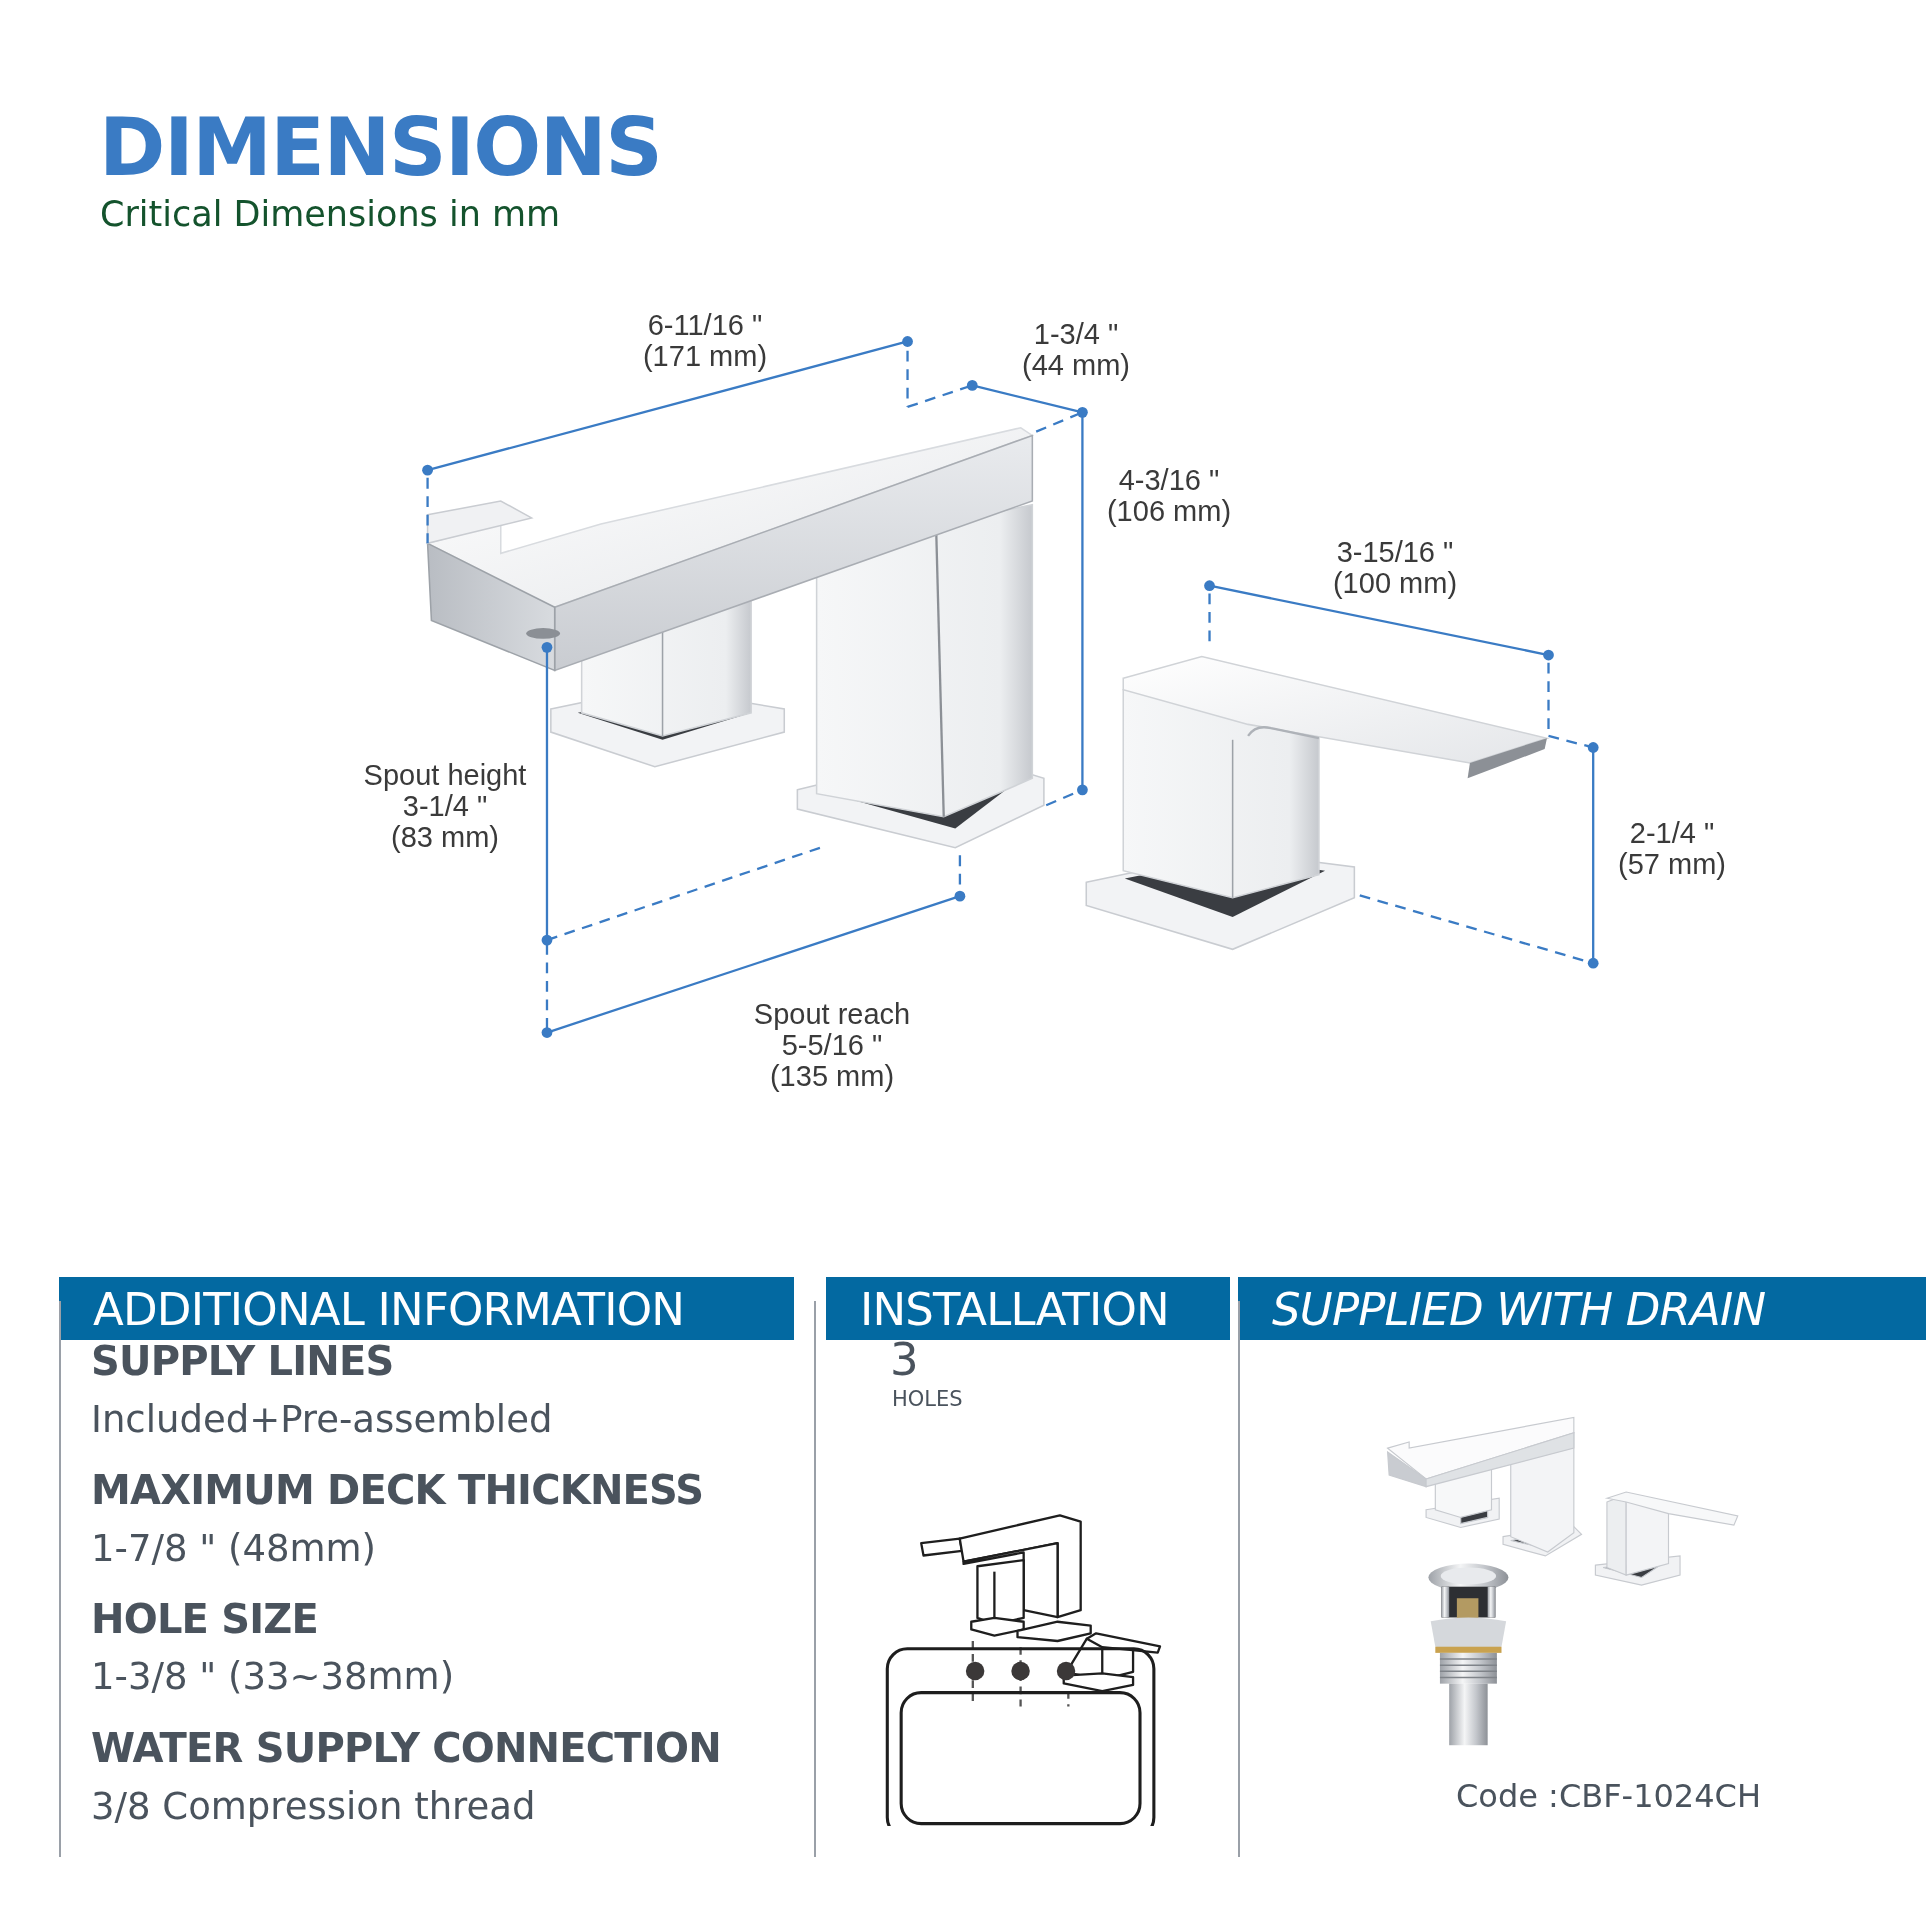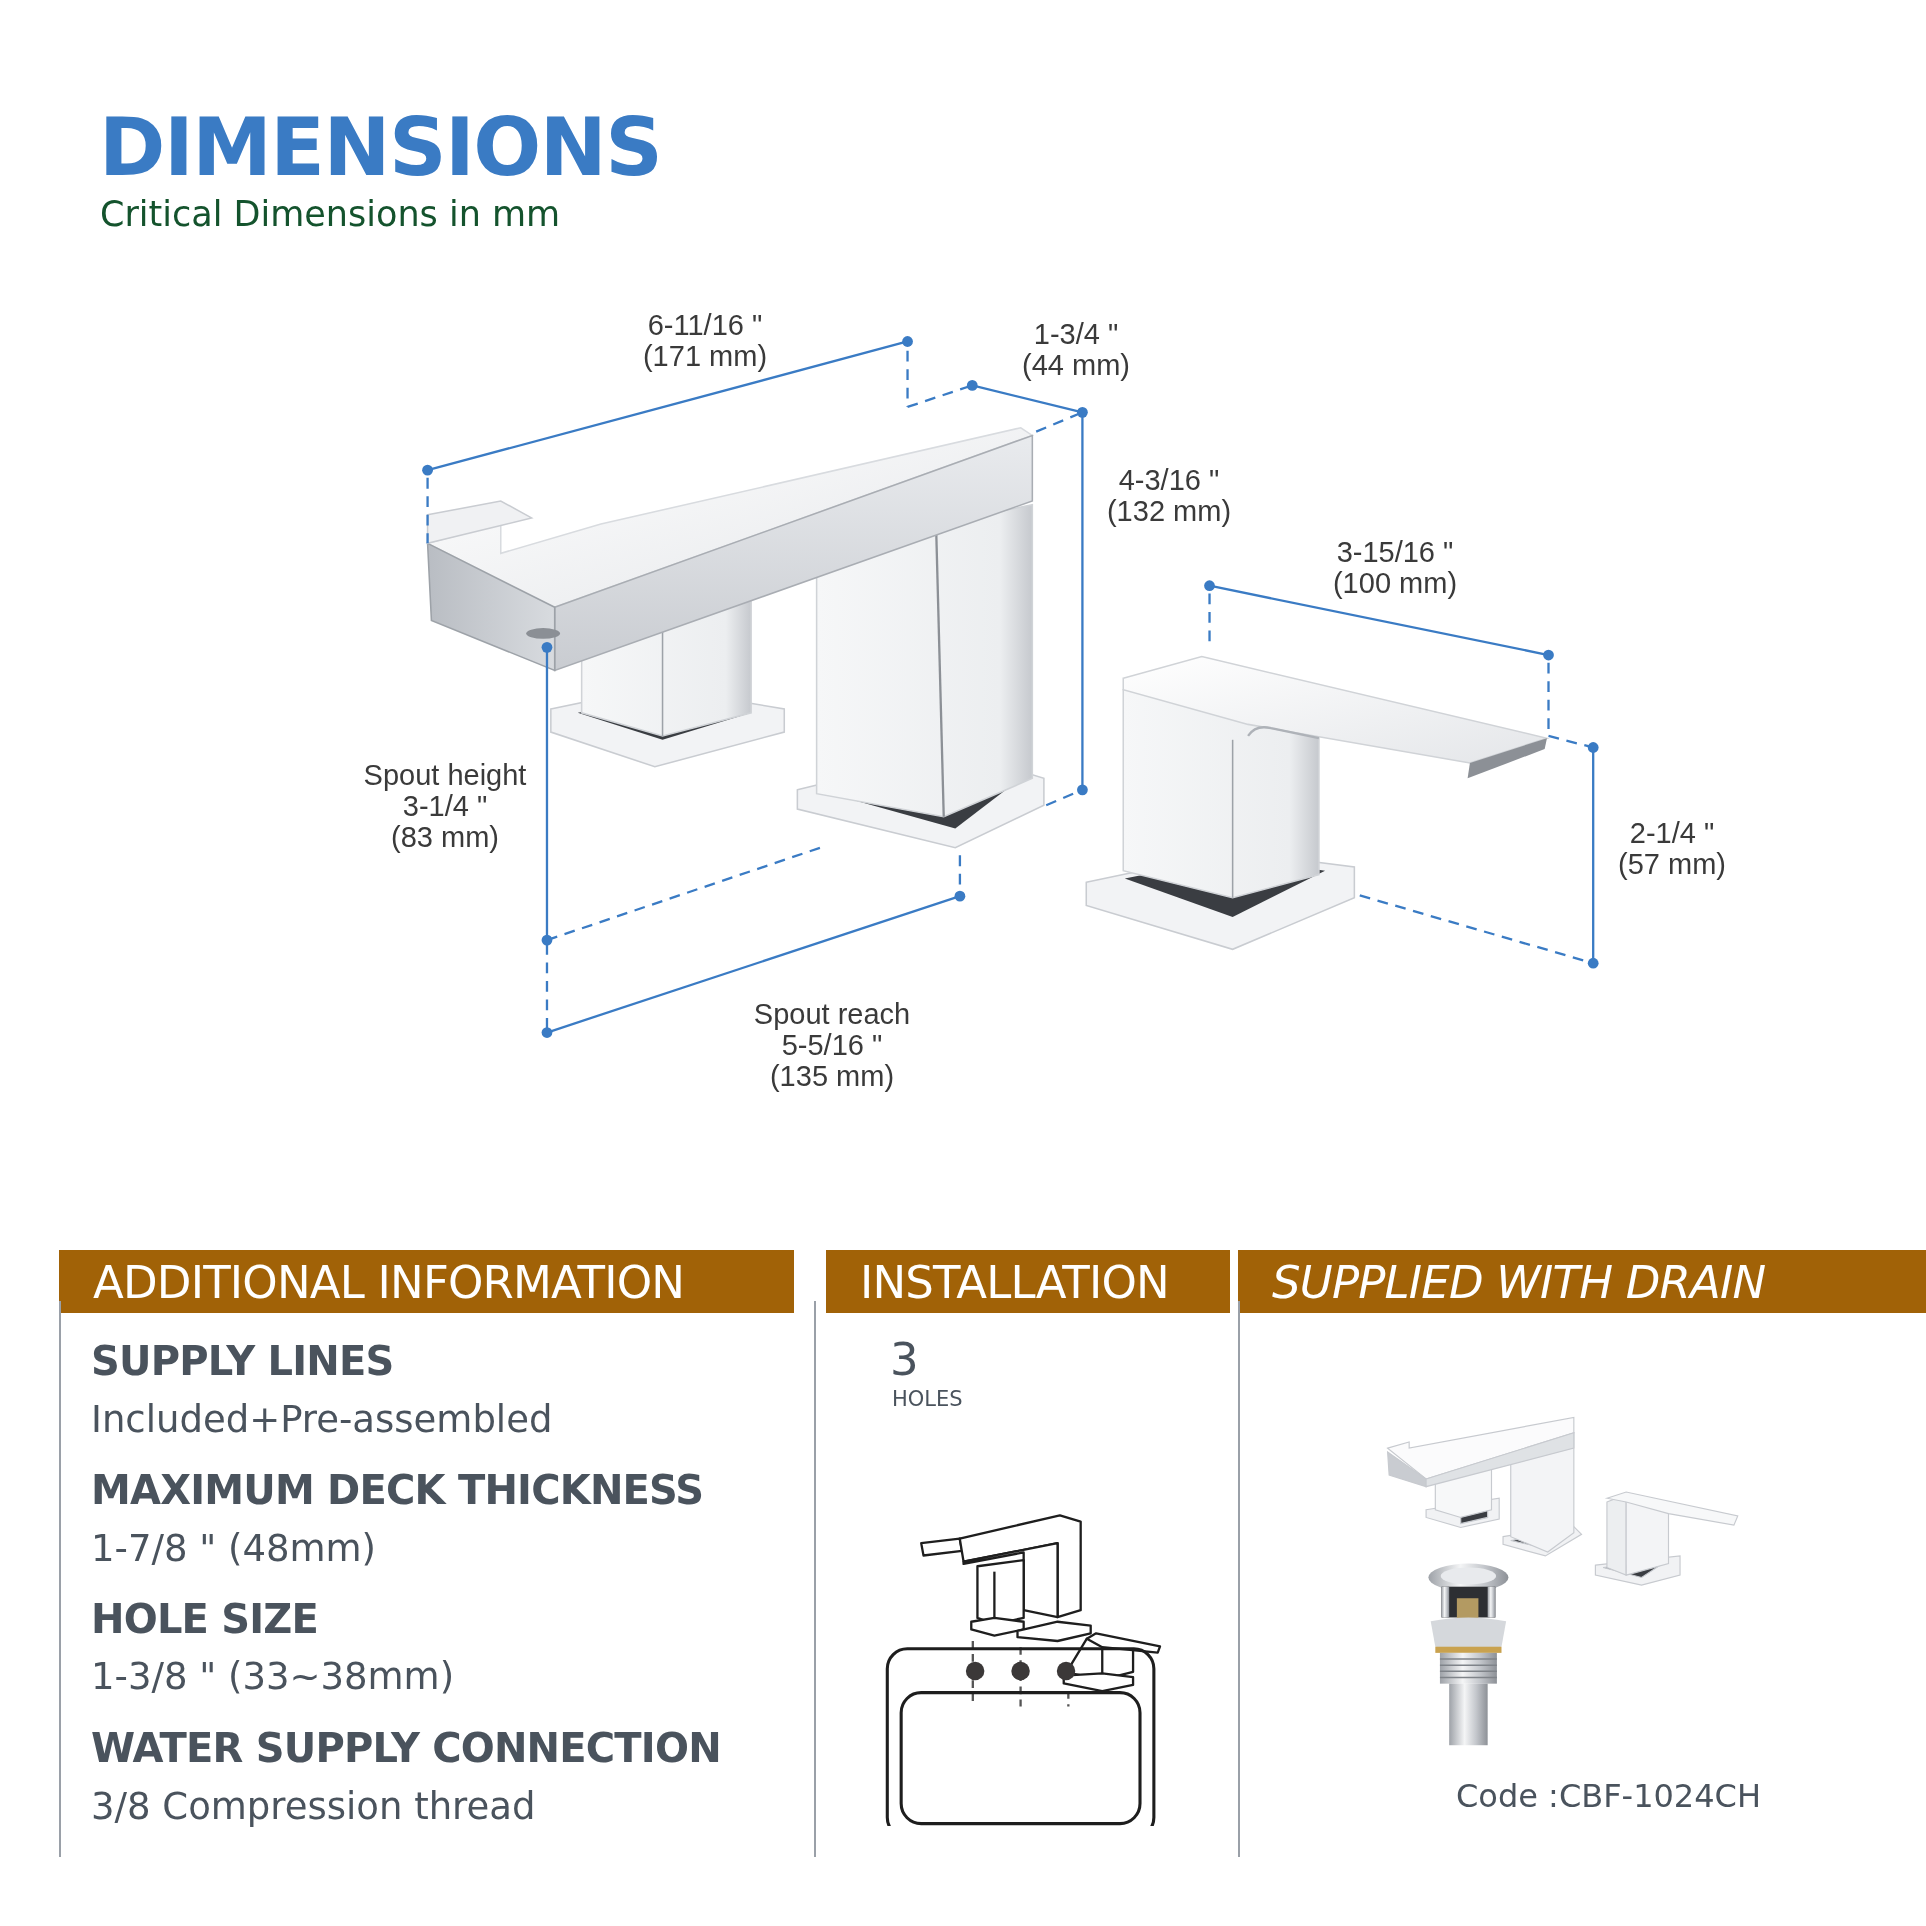--- a/index.html
+++ b/index.html
@@ -2,21 +2,21 @@
 <html style="font-size:12.3px"><head>
 <meta charset="utf-8">
 <style>
   html, body { margin: 0; padding: 0; background: #ffffff; }
   body { width: 1926px; height: 1926px; position: relative; overflow: hidden; font-family: "DejaVu Sans", sans-serif; }
   .abs { position: absolute; }
   #page-title { left: 99px; top: 108px; font-size: 80px; font-weight: bold; color: #3a7bc4; letter-spacing: -1.5px; line-height: 1; margin: 0; }
   #page-subtitle { left: 100px; top: 197px; font-size: 35px; color: #14532d; line-height: 1; }
   .dim-label { position: absolute; text-align: center; font-family: "Liberation Sans", sans-serif; font-size: 29px; color: #3a3a3a; line-height: 31px; transform: translateX(-50%); white-space: nowrap; }
   svg.diagram { position: absolute; left: 0; top: 0; }
-  .panel-header { position: absolute; top: 1250px; height: 63px; background: #a16207; color: #ffffff; font-family: "DejaVu Sans", sans-serif; font-size: 45px; line-height: 65px; padding-left: 34px; box-sizing: border-box; white-space: nowrap; overflow: hidden; letter-spacing: -0.8px; }
+  .panel-header { position: absolute; top: 1277px; height: 63px; background: #0369a1; color: #ffffff; font-family: "DejaVu Sans", sans-serif; font-size: 45px; line-height: 65px; padding-left: 34px; box-sizing: border-box; white-space: nowrap; overflow: hidden; letter-spacing: -0.8px; }
   .panel-rule { position: absolute; top: 1301px; width: 1.5px; height: 556px; background: #9aa0a8; }
   .info-key { position: absolute; left: 91px; font-size: 40px; font-weight: bold; color: #4a535d; line-height: 1; letter-spacing: -0.8px; white-space: nowrap; }
   .info-val { position: absolute; left: 91px; font-size: 37px; color: #4a535d; line-height: 1; white-space: nowrap; }
   #holes-count { left: 890px; top: 1337px; font-size: 45px; color: #4a535d; line-height: 1; }
   #holes-label { left: 892px; top: 1389px; font-size: 21px; color: #4a535d; line-height: 1; }
   #product-code { left: 1456px; top: 1780px; font-size: 32px; color: #4a535d; line-height: 1; }
 </style>
 </head>
 <body>
 
@@ -127,21 +127,21 @@
 <div class="dim-label" style="left:705px; top:310px;">
   <div>6-11/16 "</div>
   <div>(171 mm)</div>
 </div>
 <div class="dim-label" style="left:1076px; top:319px;">
   <div>1-3/4 "</div>
   <div>(44 mm)</div>
 </div>
 <div class="dim-label" style="left:1169px; top:465px;">
   <div>4-3/16 "</div>
-  <div>(132 mm)</div>
+  <div>(106 mm)</div>
 </div>
 <div class="dim-label" style="left:1395px; top:537px;">
   <div>3-15/16 "</div>
   <div>(100 mm)</div>
 </div>
 <div class="dim-label" style="left:1672px; top:818px;">
   <div>2-1/4 "</div>
   <div>(57 mm)</div>
 </div>
 <div class="dim-label" style="left:445px; top:760px;">

